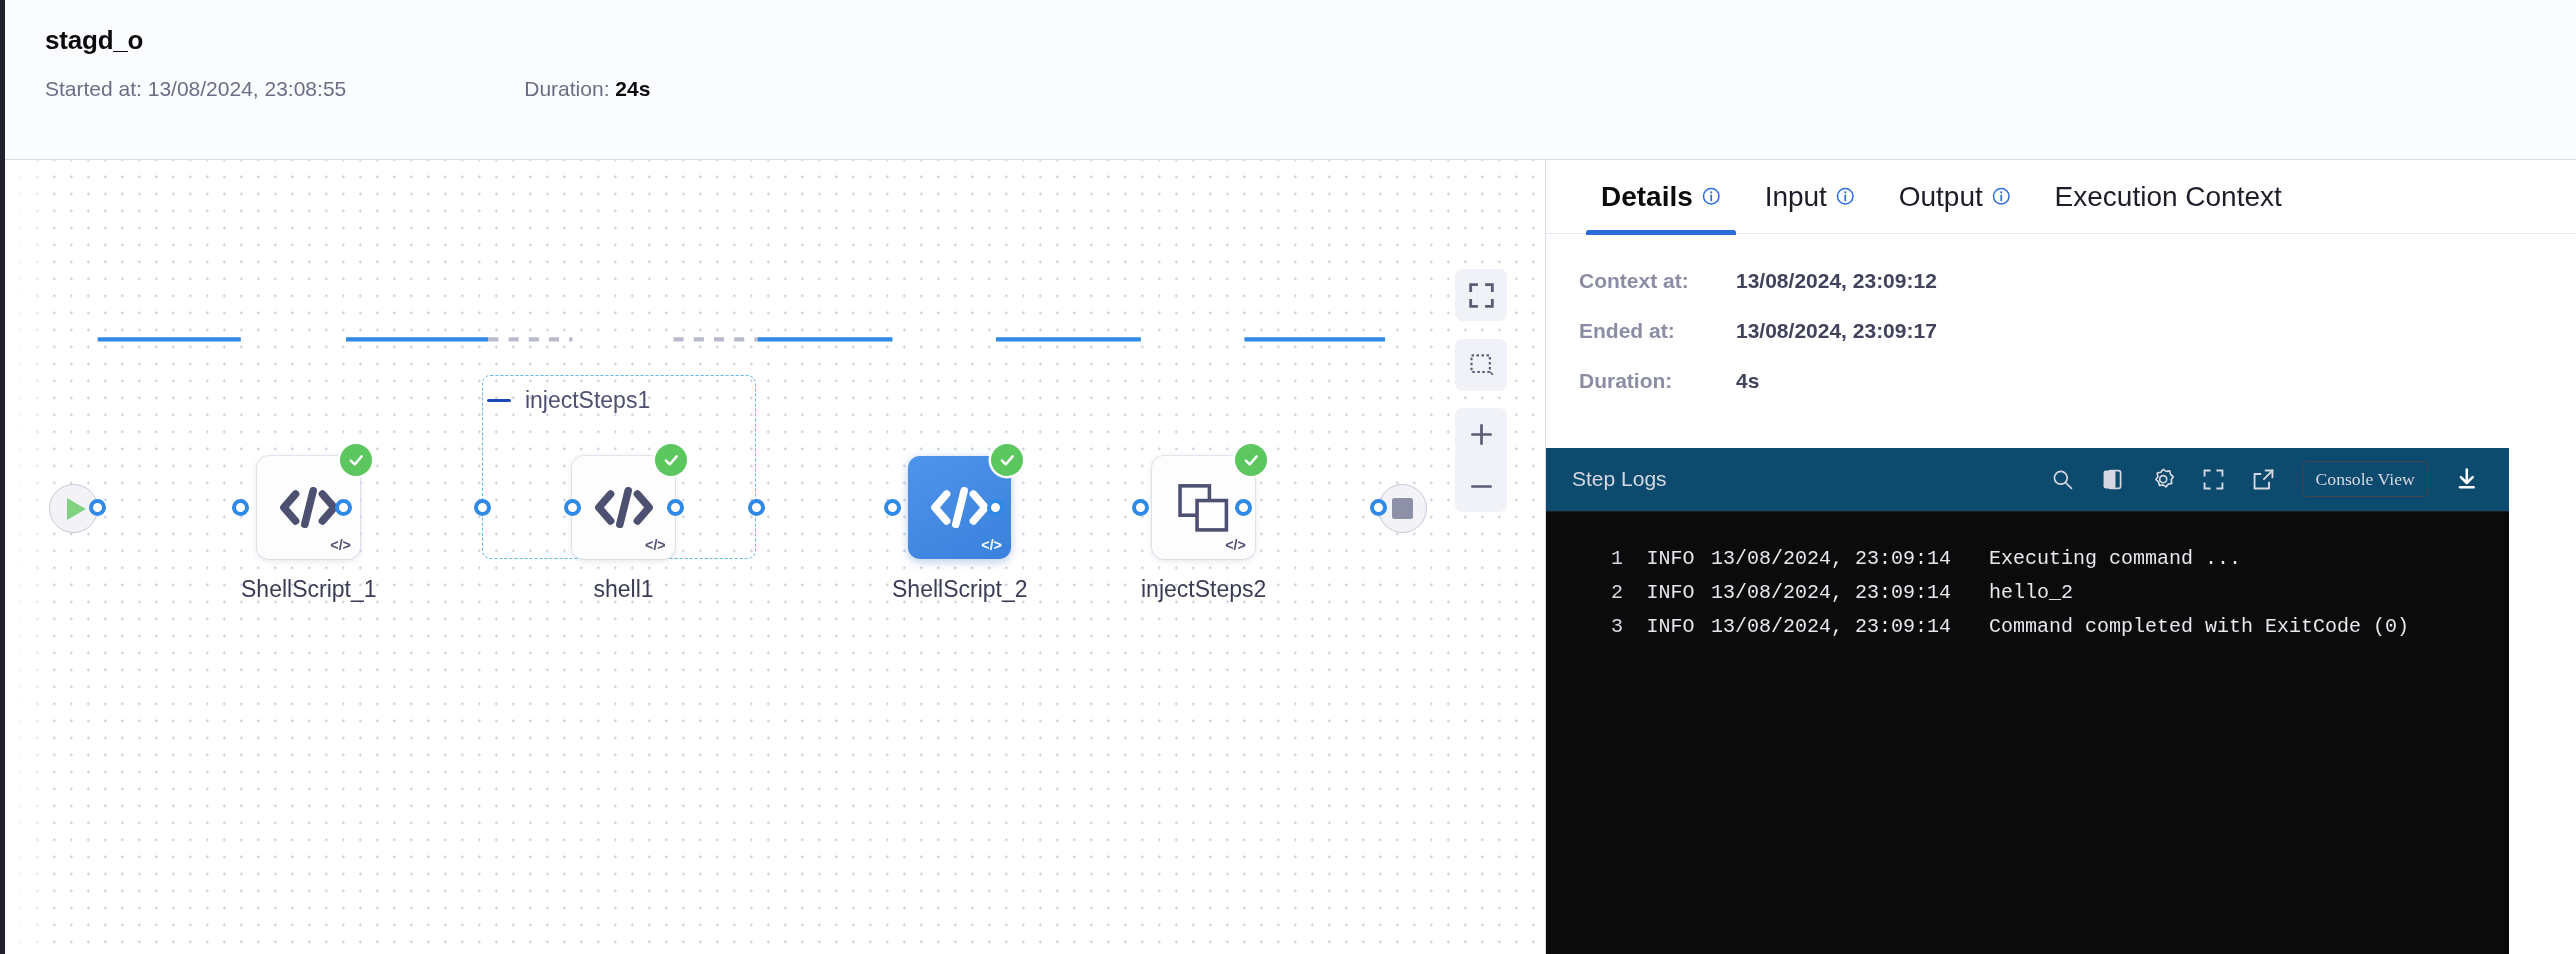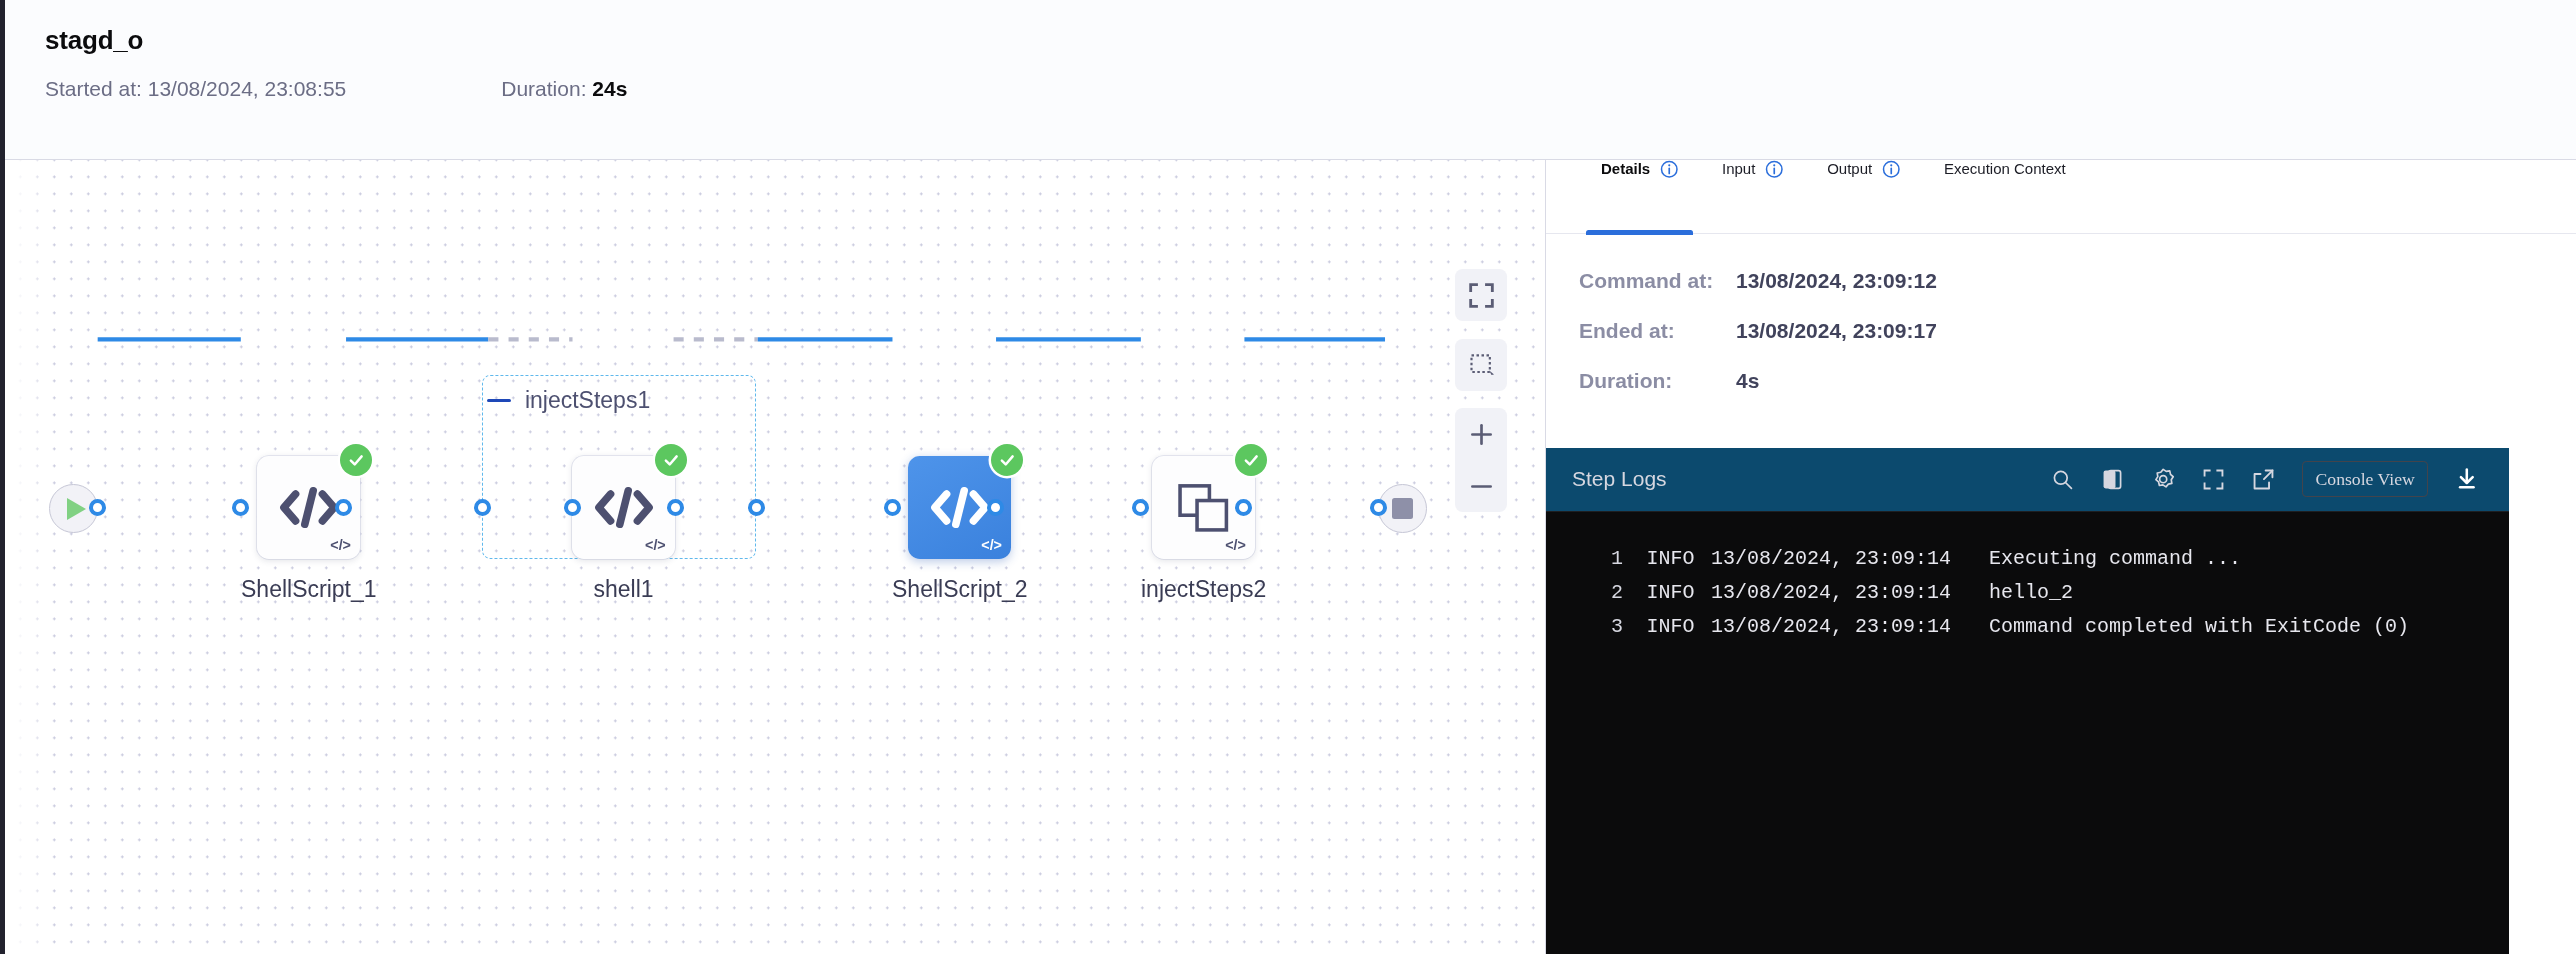--- a/index.html
+++ b/index.html
@@ -23,21 +23,21 @@
     height: 160px; flex: 0 0 160px;
     background: #fbfcfe;
     border-bottom: 1.7px solid #d9dae5;
     padding: 25px 0 0 45px;
     position: relative;
   }
   .header-title {
     font-size: 26px; font-weight: bold; color: #0b0b0d;
     letter-spacing: -0.2px;
   }
-  .header-meta { margin-top: 21px; display: flex; align-items: center; }
+  .header-meta { margin-top: 21px; display: flex; align-items: center; gap: 23px; }
   .meta-started { font-size: 21px; color: #6b6d85; white-space: nowrap; }
   .meta-duration { font-size: 21px; color: #6b6d85; margin-left: 155px; white-space: nowrap; }
   .meta-duration b { color: #0b0b0d; font-weight: bold; }
 
   
   .body-split { flex: 1 1 auto; display: flex; min-height: 0; position: relative; }
 
   
   .canvas {
     position: relative; width: 1545px; flex: 0 0 1545px;
@@ -145,22 +145,22 @@
   .right-panel {
     flex: 1 1 auto; display: flex; flex-direction: column;
     background: #ffffff; border-left: 1.7px solid #d9dae5; min-width: 0;
   }
   .tabs {
     height: 74px; flex: 0 0 74px; display: flex; align-items: center;
     padding-left: 33px; gap: 0; border-bottom: 1.7px solid #e6e7ef;
     position: relative;
   }
   .tab {
-    display: flex; align-items: flex-start; gap: 9.3px;
-    font-size: 15px; color: #1c1d26; height: 74px;
+    display: flex; align-items: center; gap: 9.3px;
+    font-size: 28px; color: #1c1d26; height: 74px;
     padding: 0 22px; position: relative; white-space: nowrap;
   }
   .tab.active { font-weight: bold; color: #0b0b0d; }
   .tab.active::after {
     content: ""; position: absolute; left: 6.7px; right: 6.7px; bottom: -1.7px;
     height: 5px; background: #2b6edb; border-radius: 2.5px 2.5px 0 0;
   }
   .info-icon { width: 18.5px; height: 18.5px; display: inline-block; }
 
   
@@ -397,21 +397,21 @@
             <rect x="10" y="9" width="2" height="8" rx="1" fill="#2b6edb"></rect>
           </svg>
         </div>
         <div class="tab">
           <span>Execution Context</span>
         </div>
       </div>
 
       <div class="details">
         <div class="detail-row">
-          <div class="detail-key">Command at:</div>
+          <div class="detail-key">Context at:</div>
           <div class="detail-val">13/08/2024, 23:09:12</div>
         </div>
         <div class="detail-row">
           <div class="detail-key">Ended at:</div>
           <div class="detail-val">13/08/2024, 23:09:17</div>
         </div>
         <div class="detail-row">
           <div class="detail-key">Duration:</div>
           <div class="detail-val">4s</div>
         </div>

